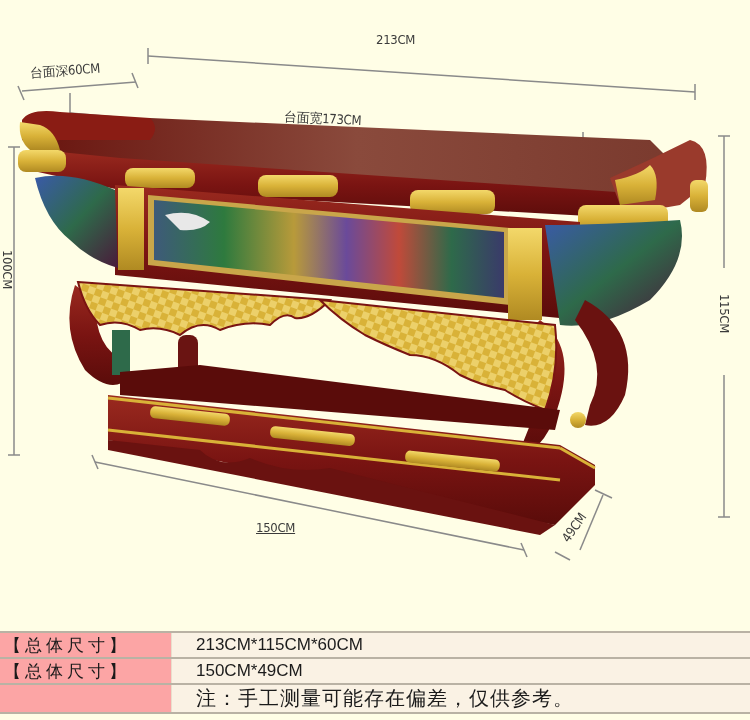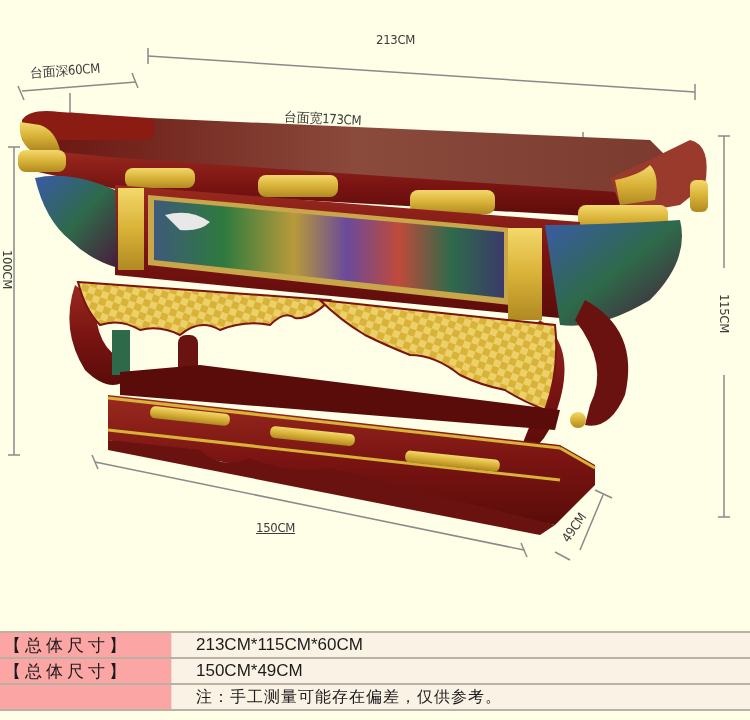--- a/index.html
+++ b/index.html
@@ -32,21 +32,21 @@
     .spec-row { height: 26px; border-top: 2px solid #b9b2a4; border-bottom: 2px solid #b9b2a4; }
     .spec-label {
       width: 167px; background: #fca5a5; color: #1b1b1b;
       font-size: 17px; padding: 0 0 0 4px; letter-spacing: 4px;
       border-right: 1px solid #e9dfcc;
     }
     .spec-value {
       background: #faf2e4; color: #1b1b1b; font-size: 17px; padding: 0 0 0 24px;
       font-family: Liberation Sans, sans-serif;
     }
-    .spec-note { font-size: 16px; letter-spacing: 1px; }
+    .spec-note { font-size: 20px; letter-spacing: 1px; }
   </style>
 </head>
 <body>
 
 <div class="stage">
   <svg width="750" height="625" viewBox="0 0 750 625">
     <defs>
       <linearGradient id="red" x1="0" y1="0" x2="0" y2="1">
         <stop offset="0" stop-color="#9a2a1f"></stop>
         <stop offset="0.5" stop-color="#7a1412"></stop>

